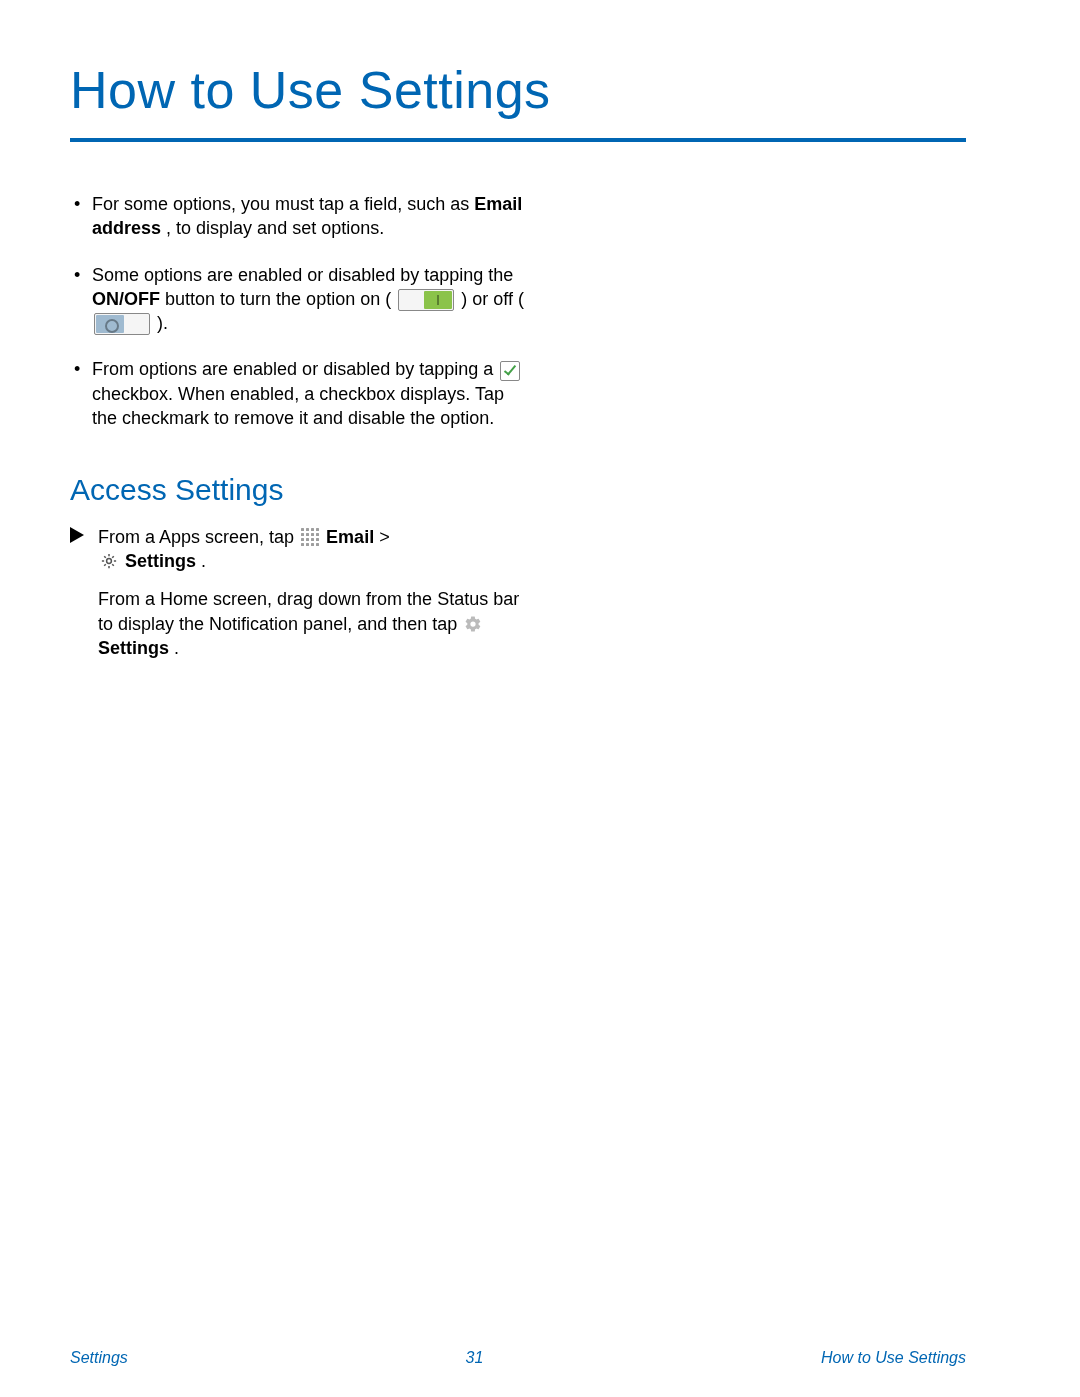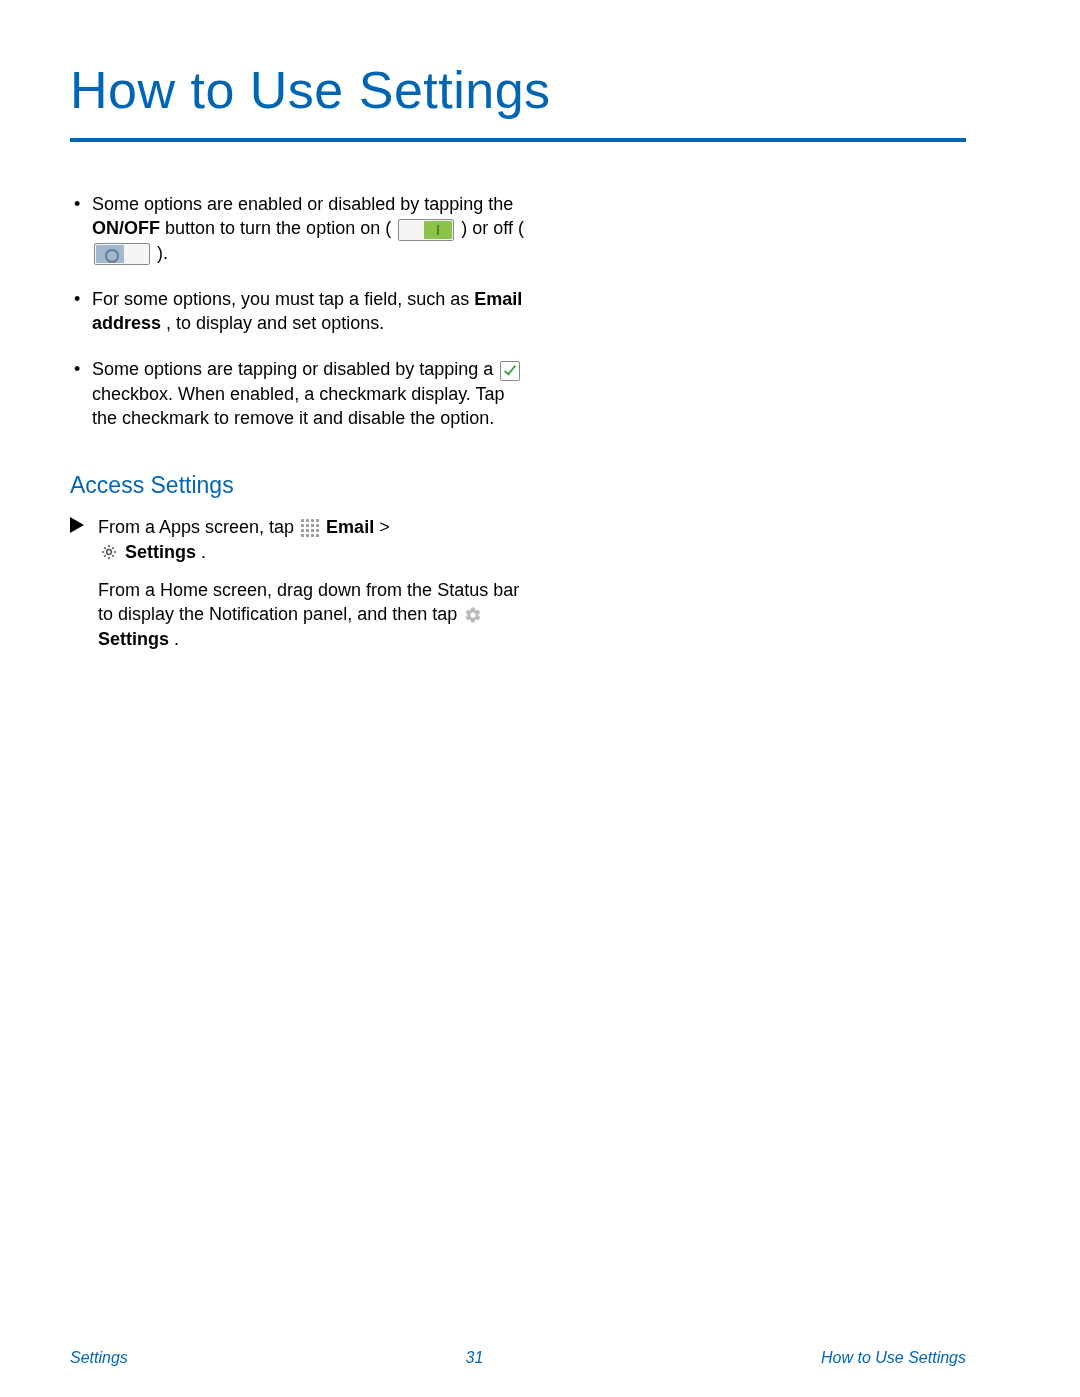--- a/index.html
+++ b/index.html
@@ -35,21 +35,21 @@
     content: "•";
     position: absolute;
     left: 4px;
     top: 0;
     font-size: 18px;
   }
   b { font-weight: 700; }
   h2.subhead {
     color: #0066b3;
     font-weight: 400;
-    font-size: 23px;
+    font-size: 30px;
     margin-top: 40px;
     margin-bottom: 14px;
   }
   .step {
     position: relative;
     padding-left: 28px;
   }
   .step-arrow {
     position: absolute;
     left: 0;
@@ -176,41 +176,41 @@
 </head>
 <body>
 
 <div class="page">
 
   <h1 class="title">How to Use Settings</h1>
 
   <div class="content">
 
     <ul class="bullets">
+
+      <li>
+        <span>For some options, you must tap a field, such as </span>
+        <b>Email address</b>
+        <span>, to display and set options.</span>
+      </li>
 
       <li>
         <span>Some options are enabled or disabled by tapping the </span>
         <b>ON/OFF</b>
         <span> button to turn the option on ( </span>
         <span class="toggle on"><span class="knob"></span></span>
         <span> ) or off ( </span>
         <span class="toggle off"><span class="knob"></span></span>
         <span> ).</span>
       </li>
 
       <li>
-        <span>For some options, you must tap a field, such as </span>
-        <b>Email address</b>
-        <span>, to display and set options.</span>
-      </li>
-
-      <li>
-        <span>Some options are tapping or disabled by tapping a </span>
+        <span>From options are enabled or disabled by tapping a </span>
         <span class="checkbox"><span class="tick"></span></span>
-        <span> checkbox. When enabled, a checkmark display. Tap the checkmark to remove it and disable the option.</span>
+        <span> checkbox. When enabled, a checkbox displays. Tap the checkmark to remove it and disable the option.</span>
       </li>
 
     </ul>
 
     <h2 class="subhead">Access Settings</h2>
 
     <div class="step">
       <span class="step-arrow"></span>
 
       <p>

